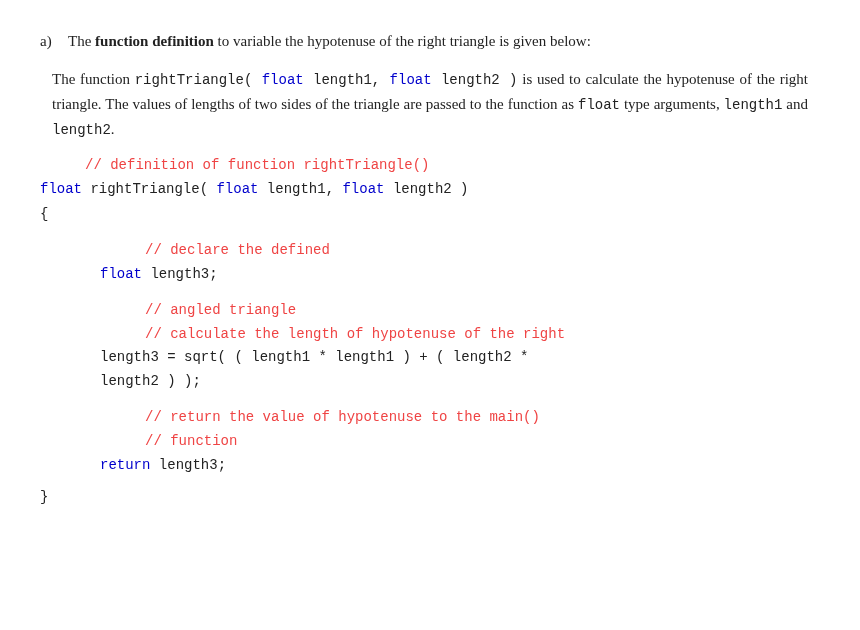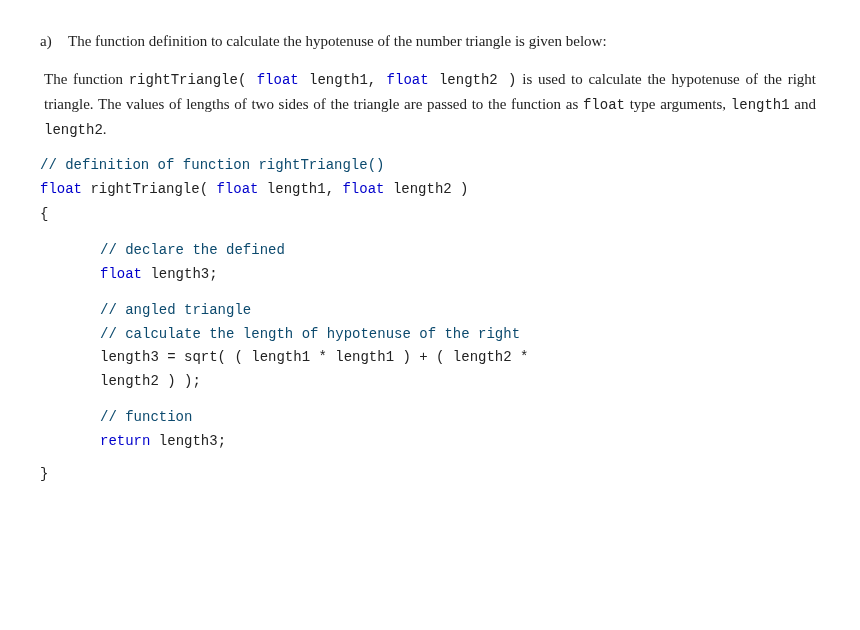--- a/index.html
+++ b/index.html
@@ -17,60 +17,61 @@
     .section-heading {
       display: flex;
       gap: 8px;
       margin-bottom: 14px;
       line-height: 1.5;
     }
     .section-label {
       min-width: 20px;
     }
     .prose {
-      margin: 12px 4px;
+      margin: 12px 12px;
       line-height: 1.65;
       text-align: justify;
     }
     .code-block {
       font-family: 'Courier New', Courier, monospace;
       font-size: 14px;
       margin: 12px 0 12px 0;
       line-height: 1.7;
     }
     .code-block.indented {
       margin-left: 60px;
     }
     .kw-blue {
       color: #0000cc;
       font-weight: normal;
     }
     .comment {
-      color: #0c4a6e;
+      color: #ef4444;
+      margin-left: 45px;
     }
     .mono {
       font-family: 'Courier New', Courier, monospace;
       font-size: 14px;
     }
-    b { font-weight: normal; }
+    b { font-weight: bold; }
     .brace-line {
       font-family: 'Courier New', Courier, monospace;
       font-size: 14px;
       margin: 2px 0;
     }
   </style>
 </head>
 <body>
 
 <div class="content">
 
   <div class="section-heading">
     <span class="section-label">a)</span>
     <span>
-      <span>The </span><b>function definition</b><span> to calculate the hypotenuse of the number triangle is given below:</span>
+      <span>The </span><b>function definition</b><span> to variable the hypotenuse of the right triangle is given below:</span>
     </span>
   </div>
 
   <p class="prose">
     The function <span class="mono">rightTriangle( <span class="kw-blue">float</span> length1, <span class="kw-blue">float</span> length2 )</span> is used to calculate the hypotenuse of the right triangle. The values of lengths of two sides of the triangle are passed to the function as <span class="mono">float</span> type arguments, <span class="mono">length1</span> and <span class="mono">length2</span>.
   </p>
 
   <div class="code-block">
     <div>
       <span class="comment">// definition of function rightTriangle()</span>
@@ -102,20 +103,23 @@
     <div>
       <span>length3 = sqrt( ( length1 * length1 ) + ( length2 *</span>
     </div>
     <div>
       <span>length2 ) );</span>
     </div>
   </div>
 
   <div class="code-block indented">
     <div>
+      <span class="comment">// return the value of hypotenuse to the main()</span>
+    </div>
+    <div>
       <span class="comment">// function</span>
     </div>
     <div>
       <span class="kw-blue">return</span><span> length3;</span>
     </div>
   </div>
 
   <div class="brace-line" style="margin-top: 10px;">}</div>
 
 </div>

